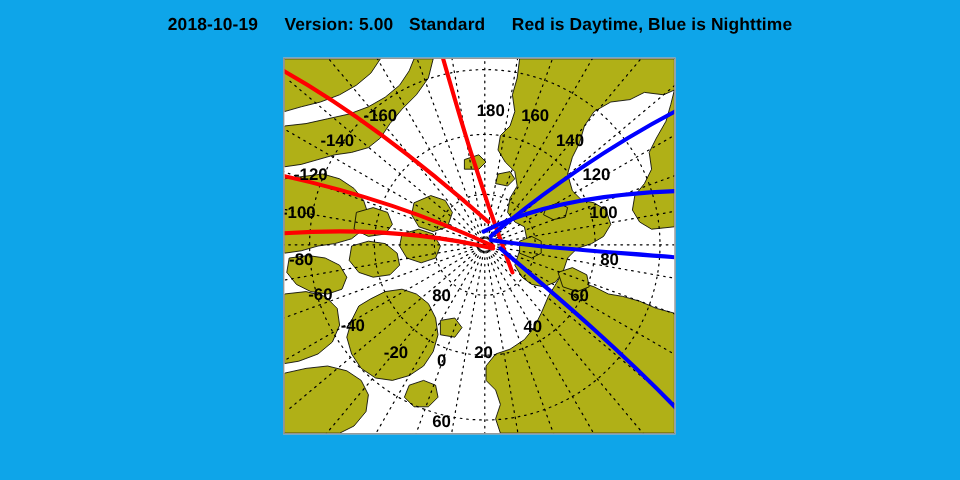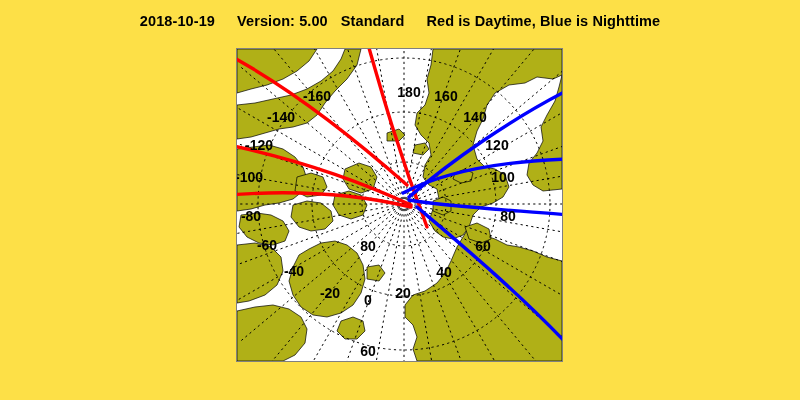--- a/index.html
+++ b/index.html
@@ -12,21 +12,21 @@
     height: 400px;
     position: relative;
     font-family: "Liberation Sans", sans-serif;
     overflow: hidden;
   }
   #figure {
     position: absolute;
     left: 0; top: 0;
     width: 800px;
     height: 400px;
-    background: #fde047;
+    background: #0ea5e9;
   }
   #title-bar {
     position: absolute;
     left: 0;
     top: 12px;
     width: 800px;
     text-align: center;
     white-space: nowrap;
   }
   #title-bar span {

